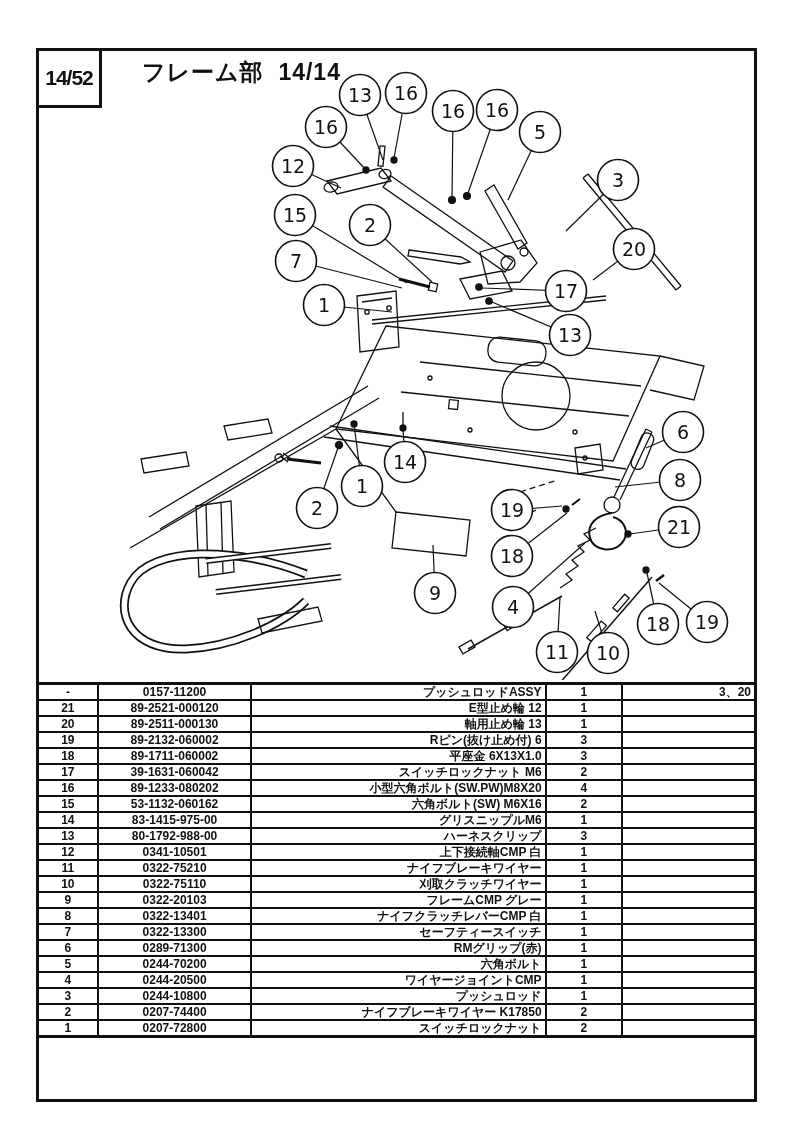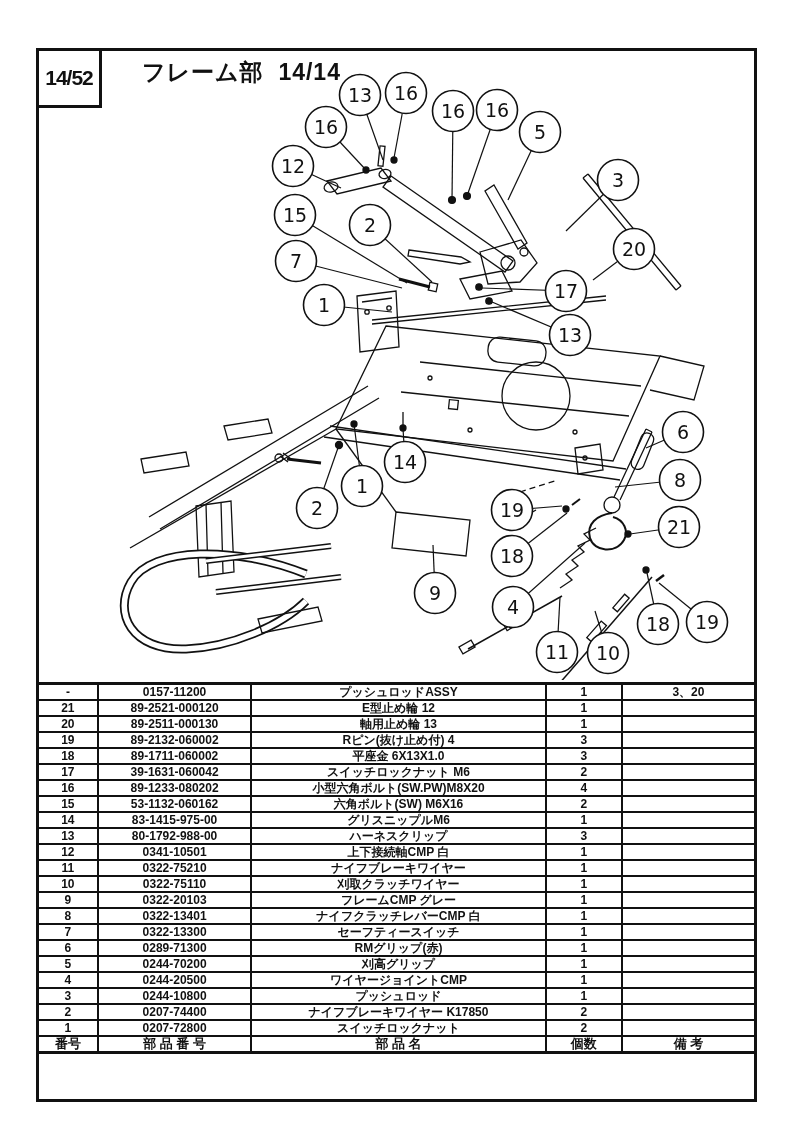--- a/index.html
+++ b/index.html
@@ -9,21 +9,21 @@
   #badge{position:absolute;left:36px;top:48px;width:66px;height:60px;border:3px solid #111;box-sizing:border-box;
          background:#fff;display:flex;align-items:center;justify-content:center;
          font-weight:bold;font-size:21px;letter-spacing:-1px;}
   #title{position:absolute;left:106px;top:57px;font-weight:bold;font-size:23px;white-space:pre;letter-spacing:1px;margin-left:36px;}
   svg#diagram{position:absolute;left:0;top:0;}
   table#parts{position:absolute;left:36px;top:682px;width:721px;border-collapse:collapse;table-layout:fixed;
               border:3px solid #111;font-weight:bold;}
   #parts td,#parts th{border:2px solid #111;font-size:12px;line-height:14px;height:14px;padding:0 3px;
               overflow:hidden;white-space:nowrap;font-weight:bold;}
   #parts .c0,#parts .c1,#parts .c3{text-align:center;}
-  #parts .c2,#parts .c4{text-align:center;}
+  #parts .c2,#parts .c4{text-align:right;}
   #parts tr.cols th{text-align:center;font-size:13px;}
   .balloon-circle{fill:#fff;stroke:#111;stroke-width:1.6;}
   .balloon-label{font-family:"DejaVu Sans",sans-serif;font-size:19px;fill:#111;text-anchor:middle;}
   .leader{stroke:#111;stroke-width:1.2;}
 </style>
 </head>
 <body>
 
 <div id="page">
   <div id="border-frame"></div>
@@ -251,21 +251,21 @@
         <tr>
           <td class="c0">20</td>
           <td class="c1">89-2511-000130</td>
           <td class="c2">軸用止め輪 13</td>
           <td class="c3">1</td>
           <td class="c4"></td>
         </tr>
         <tr>
           <td class="c0">19</td>
           <td class="c1">89-2132-060002</td>
-          <td class="c2">Rピン(抜け止め付) 4</td>
+          <td class="c2">Rピン(抜け止め付) 6</td>
           <td class="c3">3</td>
           <td class="c4"></td>
         </tr>
         <tr>
           <td class="c0">18</td>
           <td class="c1">89-1711-060002</td>
           <td class="c2">平座金 6X13X1.0</td>
           <td class="c3">3</td>
           <td class="c4"></td>
         </tr>
@@ -349,21 +349,21 @@
         <tr>
           <td class="c0">6</td>
           <td class="c1">0289-71300</td>
           <td class="c2">RMグリップ(赤)</td>
           <td class="c3">1</td>
           <td class="c4"></td>
         </tr>
         <tr>
           <td class="c0">5</td>
           <td class="c1">0244-70200</td>
-          <td class="c2">刈高グリップ</td>
+          <td class="c2">六角ボルト</td>
           <td class="c3">1</td>
           <td class="c4"></td>
         </tr>
         <tr>
           <td class="c0">4</td>
           <td class="c1">0244-20500</td>
           <td class="c2">ワイヤージョイントCMP</td>
           <td class="c3">1</td>
           <td class="c4"></td>
         </tr>
@@ -381,22 +381,15 @@
           <td class="c3">2</td>
           <td class="c4"></td>
         </tr>
         <tr>
           <td class="c0">1</td>
           <td class="c1">0207-72800</td>
           <td class="c2">スイッチロックナット</td>
           <td class="c3">2</td>
           <td class="c4"></td>
         </tr>
-        <tr class="cols">
-          <th class="c0">番号</th>
-          <th class="c1">部 品 番 号</th>
-          <th class="c2">部 品 名</th>
-          <th class="c3">個数</th>
-          <th class="c4">備 考</th>
-        </tr>
       </tbody>
   </table>
 </div>
 
 </body></html>

